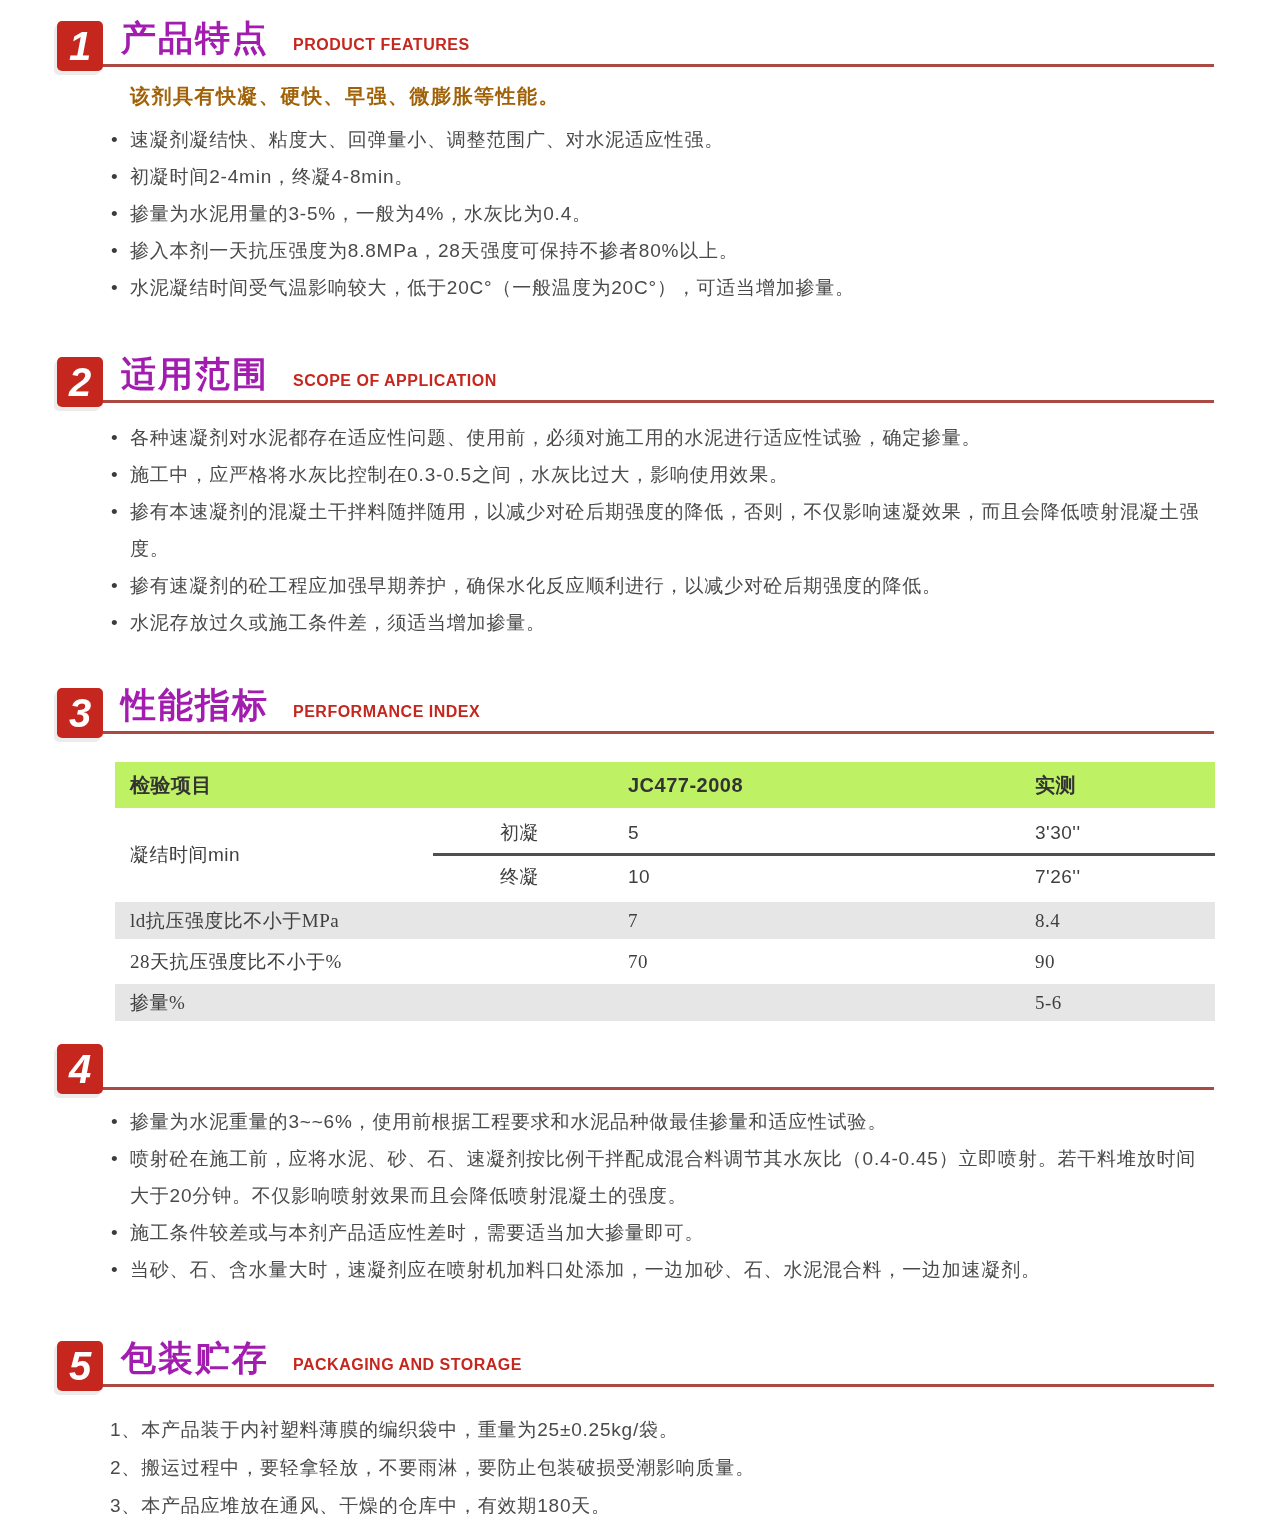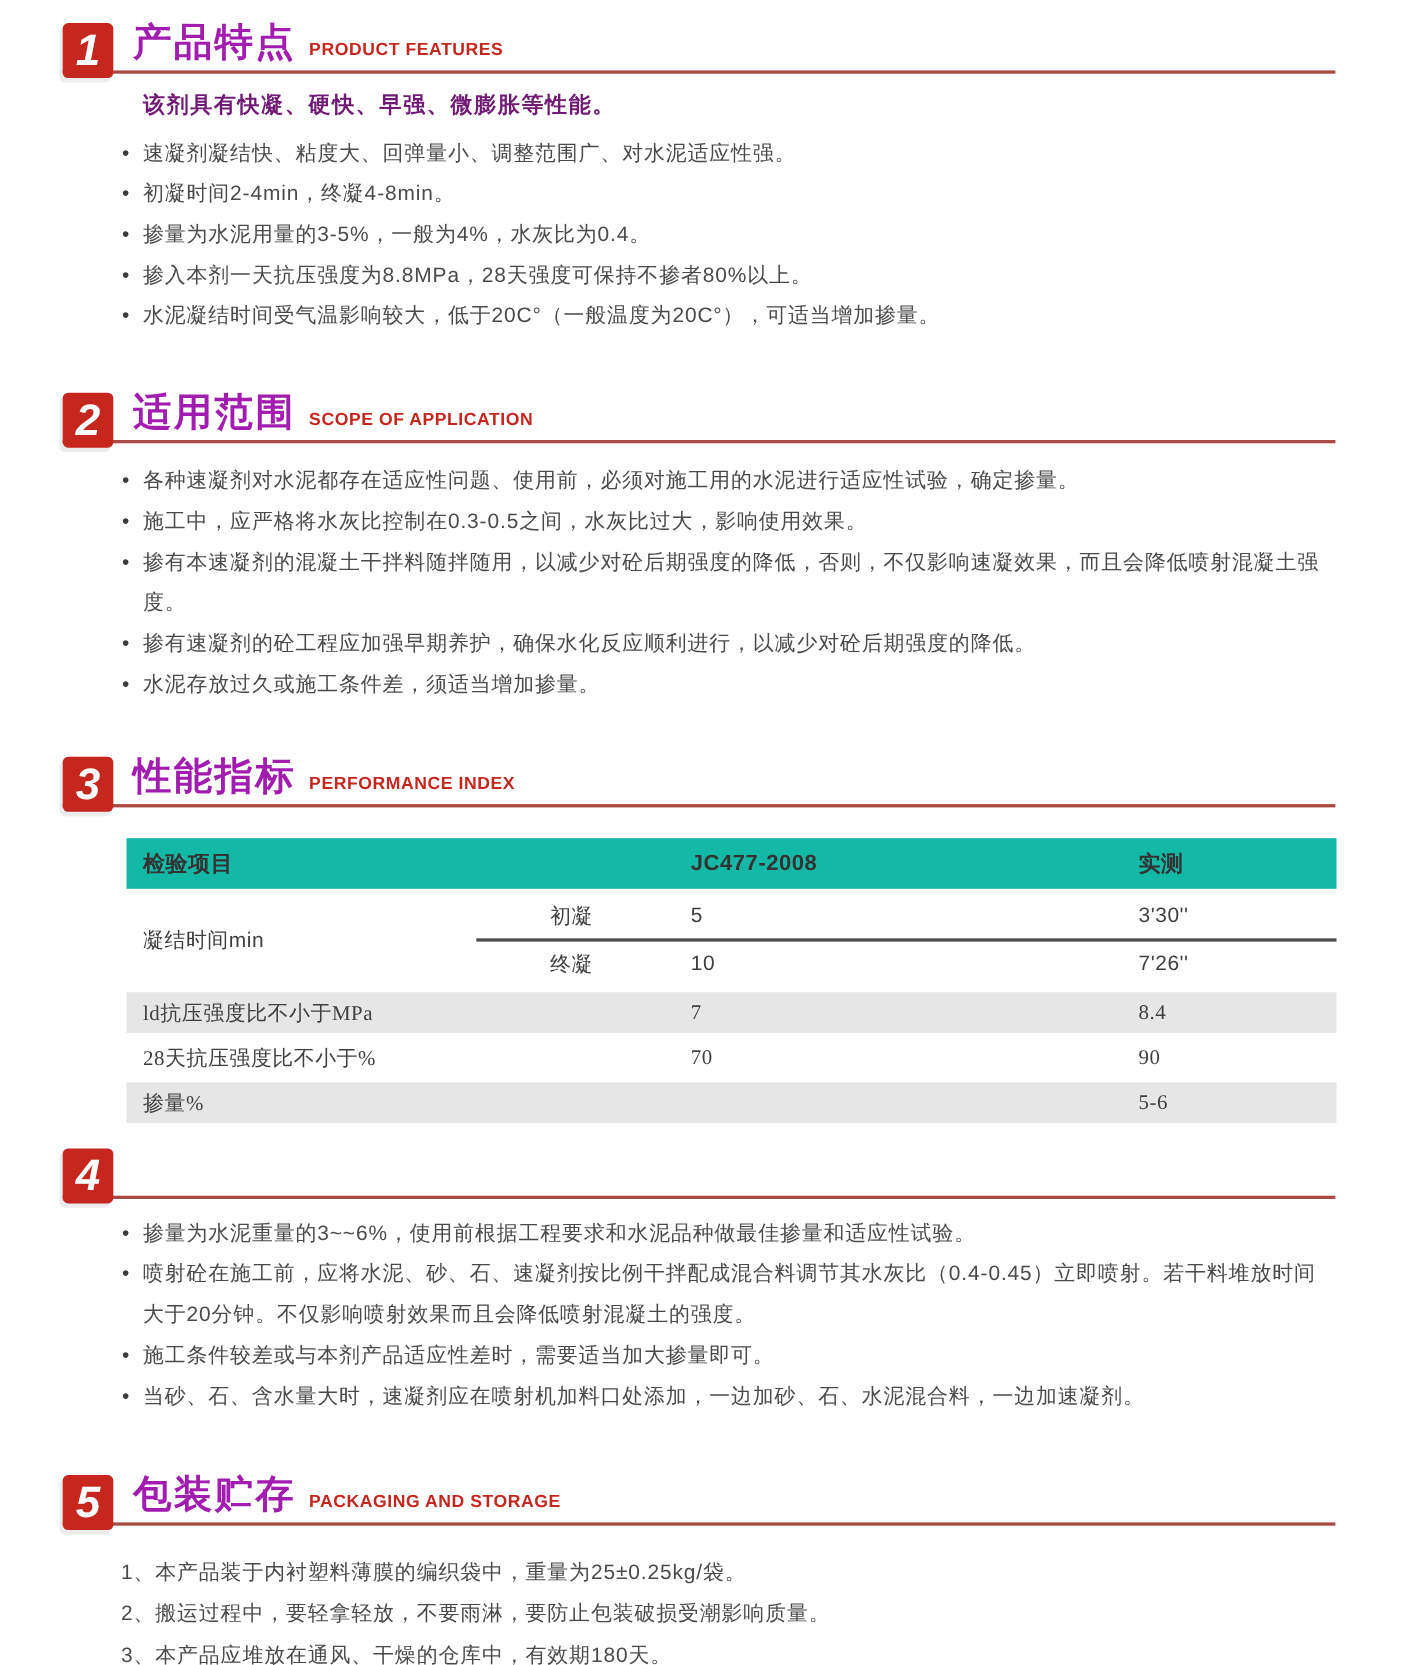--- a/index.html
+++ b/index.html
@@ -37,28 +37,28 @@
     line-height: 1;
     display: flex;
     align-items: center;
     justify-content: center;
     transform: translateY(7px);
     box-shadow: -3px 4px 0 rgba(150,150,150,0.18);
     flex: 0 0 auto;
   }
   .titles { display: flex; align-items: baseline; margin-left: 18px; padding-bottom: 2px; white-space: nowrap; }
   .cn { font-size: 35px; font-weight: bold; color: #a21caf; letter-spacing: 2px; }
-  .en { font-size: 16px; font-weight: bold; color: #c5271e; margin-left: 12px; letter-spacing: 0.5px; }
+  .en { font-size: 16px; font-weight: bold; color: #c5271e; margin-left: 24px; letter-spacing: 0.5px; }
 
   
   .intro {
     margin: 16px 0 0 73px;
     font-size: 20px;
     font-weight: bold;
-    color: #701a75;
+    color: #a16207;
     letter-spacing: 1.5px;
     line-height: 26px;
   }
   .bullets { list-style: none; margin: 12px 0 0 0; padding: 0; }
   .bullets li {
     position: relative;
     padding-left: 73px;
     font-size: 19px;
     line-height: 37px;
     letter-spacing: 0.8px;
@@ -93,21 +93,21 @@
     gap: 3px;
     font-size: 19px;
     color: #3f3f3f;
     letter-spacing: 0.5px;
   }
   .trow {
     display: grid;
     grid-template-columns: 318px 195px 297px 290px;
     align-items: center;
   }
-  .trow.thead { background: #14b8a6; min-height: 46px; font-weight: bold; color: #333; font-size: 20px; }
+  .trow.thead { background: #bef264; min-height: 46px; font-weight: bold; color: #333; font-size: 20px; }
   .trow.small { min-height: 37px; font-family: Liberation Serif, serif; }
   .trow.gray { background: #e6e6e6; }
   .cell-label { grid-column: 1 / 3; padding-left: 15px; }
   .cell-std { grid-column: 3; text-align: left; }
   .cell-meas { grid-column: 4; padding-left: 110px; }
   .tgroup {
     position: relative;
     display: grid;
     grid-template-columns: 318px 195px 297px 290px;
     grid-template-rows: 44px 44px;

